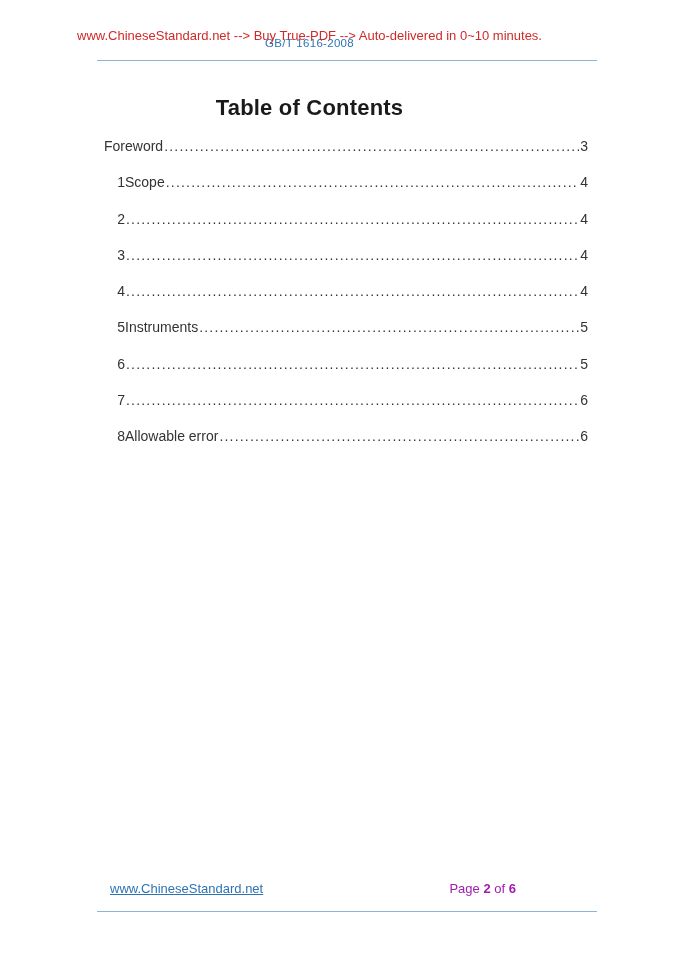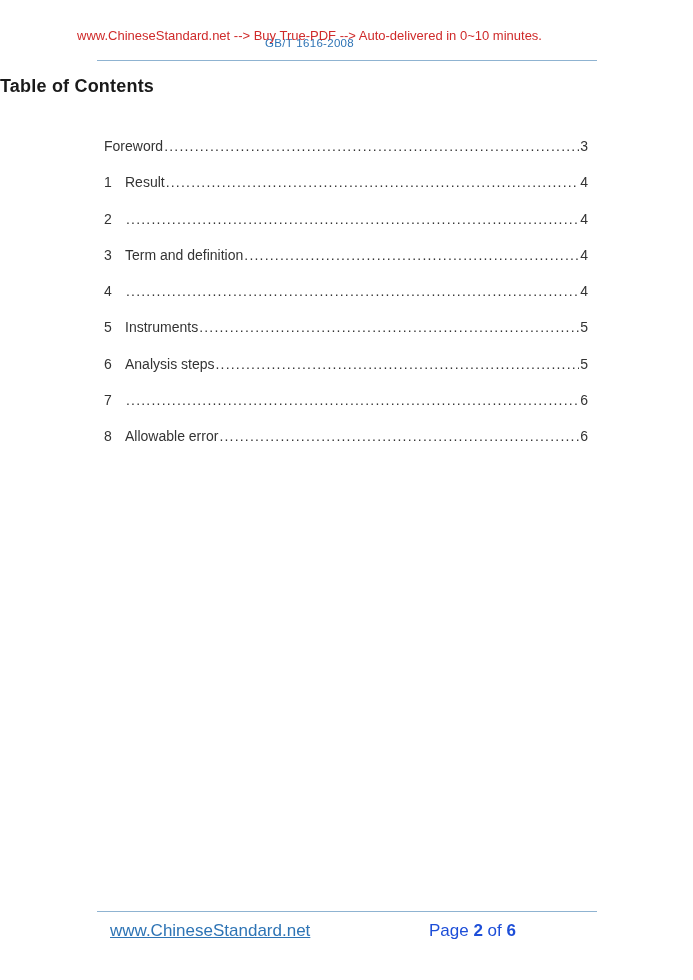--- a/index.html
+++ b/index.html
@@ -34,40 +34,42 @@
   .header-rule {
     position: absolute;
     top: 60px; left: 97px;
     width: 500px; height: 1px;
     background: #8fb3d1;
   }
 
   
   .doc-title {
     position: absolute;
-    top: 76px; left: 0; right: 0;
-    font-size: 18px;
+    top: 95px; left: 0; right: 0;
+    text-align: center;
+    font-size: 22px;
     font-weight: bold;
     color: #1a1a1a;
     letter-spacing: 0.2px;
   }
 
   
   .toc {
     position: absolute;
     top: 128px; left: 104px;
     width: 484px;
   }
   .toc-row {
     display: flex;
     align-items: baseline;
     height: 36.3px;
     font-size: 14px;
     color: #333333;
     line-height: 36.3px;
+    text-align: right;
   }
   .toc-num {
     display: inline-block;
     width: 21px;
     flex: 0 0 21px;
   }
   .toc-label { white-space: nowrap; }
   .toc-leader {
     flex: 1 1 auto;
     overflow: hidden;
@@ -83,33 +85,33 @@
 
   
   .footer-rule {
     position: absolute;
     top: 911px; left: 97px;
     width: 500px; height: 1px;
     background: #8fb3d1;
   }
   .footer-bar {
     position: absolute;
-    top: 921px; left: 110px; right: 103px;
+    top: 881px; left: 110px; right: 103px;
     display: flex;
     justify-content: space-between;
     align-items: baseline;
-    font-size: 17px;
+    font-size: 13px;
   }
   .footer-link {
     color: #2e74b5;
     text-decoration: underline;
     cursor: pointer;
   }
   .footer-page {
-    color: #1d4ed8;
+    color: #a21caf;
     margin-left: 44px;
   }
   .footer-page .pg-bold { font-weight: bold; }
 </style>
 </head>
 <body>
 
 <div class="page">
 
   <div class="header-doc-number">GB/T 1616-2008</div>
@@ -121,54 +123,52 @@
   <div class="toc">
 
     <div class="toc-row">
       <span class="toc-label">Foreword</span>
       <span class="toc-leader"></span>
       <span class="toc-page">3</span>
     </div>
 
     <div class="toc-row">
       <span class="toc-num">1</span>
-      <span class="toc-label">Result</span>
+      <span class="toc-label">Scope</span>
       <span class="toc-leader"></span>
       <span class="toc-page">4</span>
     </div>
 
     <div class="toc-row">
       <span class="toc-num">2</span>
       <span class="toc-leader"></span>
       <span class="toc-page">4</span>
     </div>
 
     <div class="toc-row">
       <span class="toc-num">3</span>
-      <span class="toc-label">Term and definition</span>
       <span class="toc-leader"></span>
       <span class="toc-page">4</span>
     </div>
 
     <div class="toc-row">
       <span class="toc-num">4</span>
       <span class="toc-leader"></span>
       <span class="toc-page">4</span>
     </div>
 
     <div class="toc-row">
       <span class="toc-num">5</span>
       <span class="toc-label">Instruments</span>
       <span class="toc-leader"></span>
       <span class="toc-page">5</span>
     </div>
 
     <div class="toc-row">
       <span class="toc-num">6</span>
-      <span class="toc-label">Analysis steps</span>
       <span class="toc-leader"></span>
       <span class="toc-page">5</span>
     </div>
 
     <div class="toc-row">
       <span class="toc-num">7</span>
       <span class="toc-leader"></span>
       <span class="toc-page">6</span>
     </div>
 

